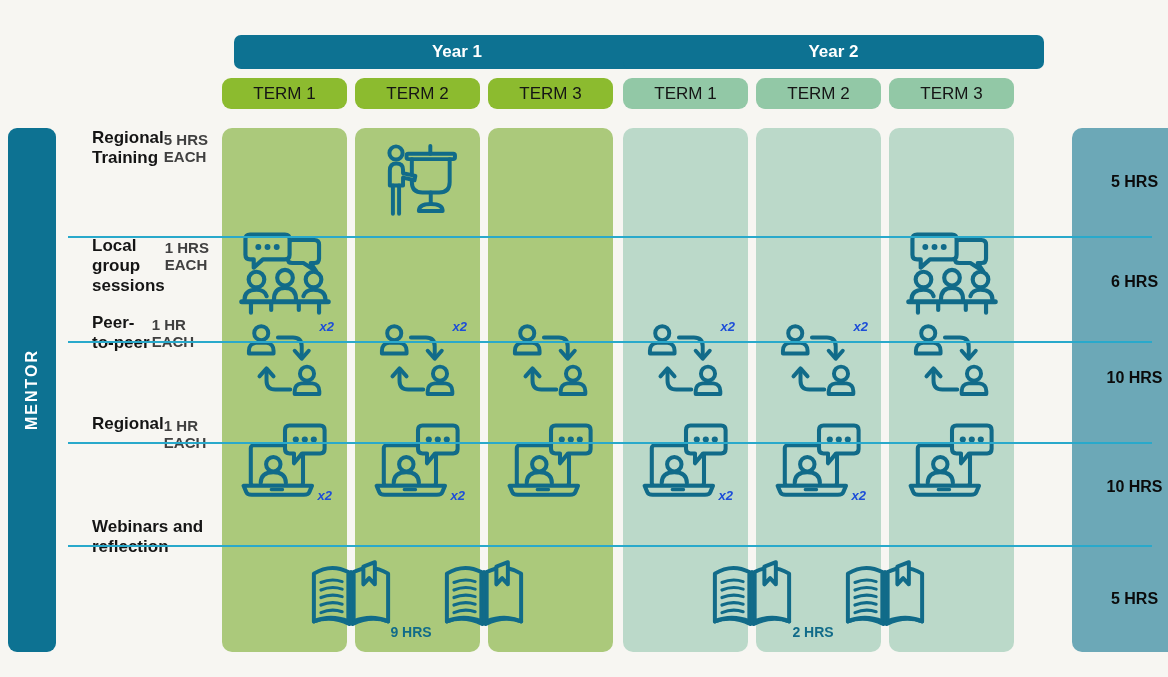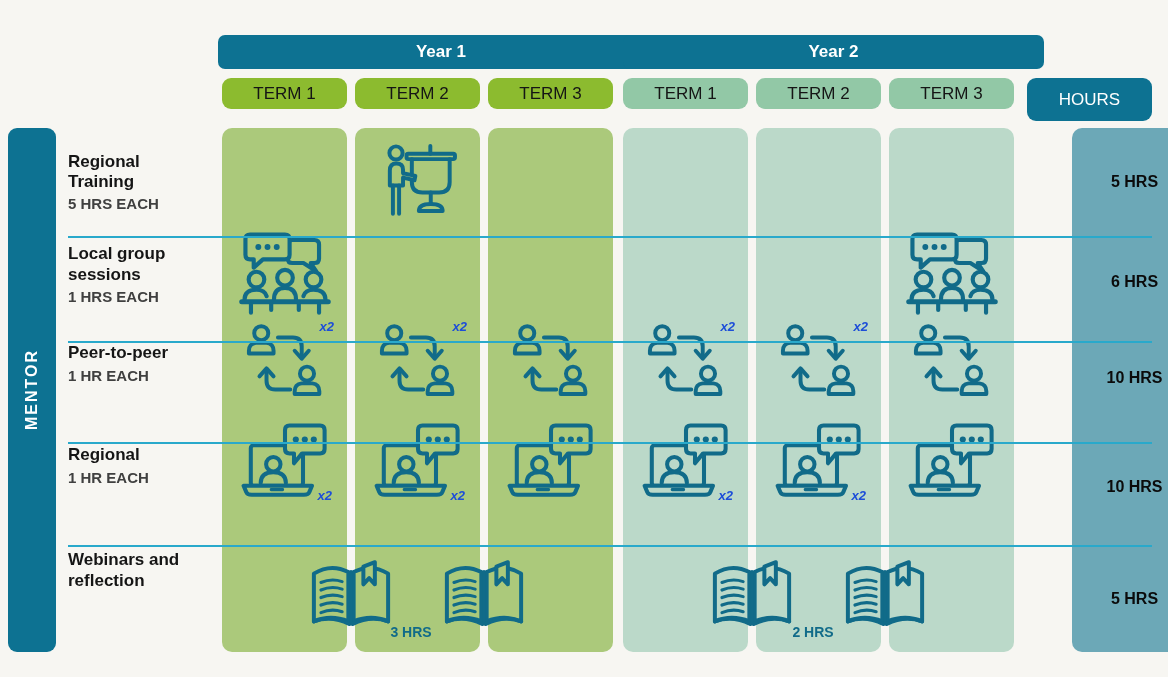--- a/index.html
+++ b/index.html
@@ -17,21 +17,21 @@
     display:flex;align-items:center;justify-content:center;color:#fff;font-size:17px;}
 
   
   .mentor{position:absolute;left:8px;top:128px;width:48px;height:524px;background:#0D7292;border-radius:9px;
     display:flex;align-items:center;justify-content:center;}
   .mentor span{writing-mode:vertical-rl;transform:rotate(180deg);color:#fff;font-weight:bold;
     font-size:16px;letter-spacing:2px;}
 
   
   .labels{position:absolute;left:68px;top:128px;width:148px;height:524px;display:flex;flex-direction:column;}
-  .label-band{display:flex;flex-direction:column;justify-content:center;}
+  .label-band{display:flex;flex-direction:row;justify-content:center;margin-left:24px;}
   .row-title{font-weight:bold;font-size:17px;line-height:1.18;color:#151515;width:130px;}
   .row-sub{font-weight:bold;font-size:15px;color:#404040;margin-top:3px;width:140px;min-height:2px;}
 
   
   .col{position:absolute;top:128px;width:125px;height:524px;border-radius:10px;display:flex;flex-direction:column;}
   .col.g{background:#ABC97B;}
   .col.t{background:#BBD9C9;}
   .col.h{background:#6CA8B7;}
   .cell{position:relative;display:flex;align-items:center;justify-content:center;}
   .r1{height:108px;}.r2{height:77px;}.r3{height:101px;}.r4{height:103px;}.r5{height:107px;}
@@ -121,21 +121,21 @@
       <path d="M16 38.5 Q28 33.5 40 37.5" stroke-width="3.5"></path>
       <path d="M16 47 Q28 42 40 46" stroke-width="3.5"></path>
       <path d="M16 55.5 Q28 50.5 40 54.5" stroke-width="3.5"></path>
       <path d="M16 64 Q28 59 40 63" stroke-width="3.5"></path>
     </g>
   </defs>
 </svg>
 
 <div class="stage">
 
-  <div class="year-bar" style="left:218px;width:446px;justify-content:center;">
+  <div class="year-bar" style="left:234px;width:446px;justify-content:center;">
     <span>Year 1</span>
   </div>
   <div class="year-bar" style="left:623px;width:421px;">
     <span>Year 2</span>
   </div>
 
   <div class="term-h g" style="left:222px;">
       <span>TERM 1</span>
     </div>
   <div class="term-h g" style="left:355px;">
@@ -147,23 +147,20 @@
   <div class="term-h t" style="left:623px;">
       <span>TERM 1</span>
     </div>
   <div class="term-h t" style="left:756px;">
       <span>TERM 2</span>
     </div>
   <div class="term-h t" style="left:889px;">
       <span>TERM 3</span>
     </div>
 
-  <div class="hours-h">
-    <span>HOURS</span>
-  </div>
 
   <div class="mentor">
     <span>MENTOR</span>
   </div>
 
   <div class="labels">
     <div class="label-band r1">
       <div class="row-title">Regional Training</div>
       <div class="row-sub">5 HRS EACH</div>
     </div>
@@ -331,21 +328,21 @@
   <div class="bookwrap y2" style="left:706px;">
     <svg class="ic" width="92" height="76" viewBox="0 0 100 86">
         <use href="#ic-book"></use>
       </svg>
   </div>
   <div class="bookwrap y2" style="left:839px;">
     <svg class="ic" width="92" height="76" viewBox="0 0 100 86">
         <use href="#ic-book"></use>
       </svg>
   </div>
-  <div class="hrs-note" style="left:381px;">3 HRS</div>
+  <div class="hrs-note" style="left:381px;">9 HRS</div>
   <div class="hrs-note" style="left:783px;">2 HRS</div>
 
   <div class="divider" style="top:236px;"></div>
   <div class="divider" style="top:341px;"></div>
   <div class="divider" style="top:442px;"></div>
   <div class="divider" style="top:545px;"></div>
 
 </div>
 
 </body></html>

